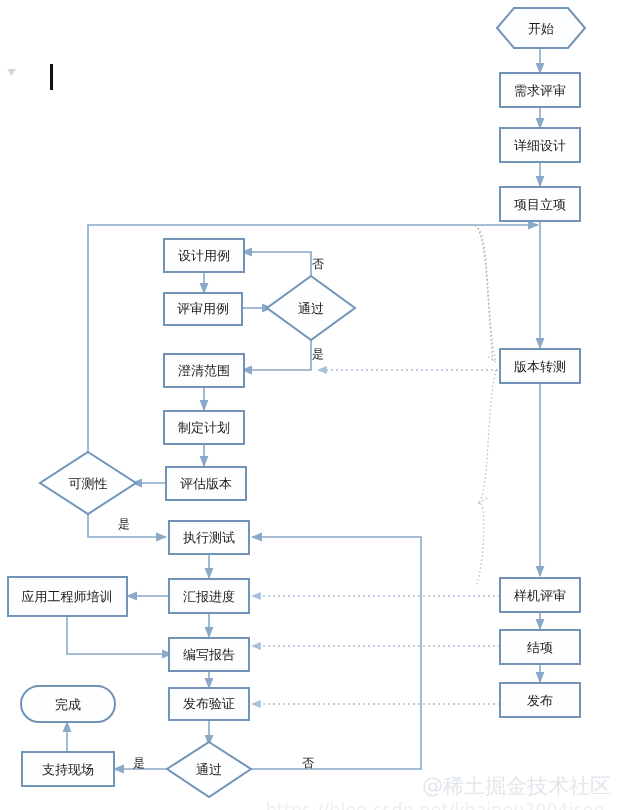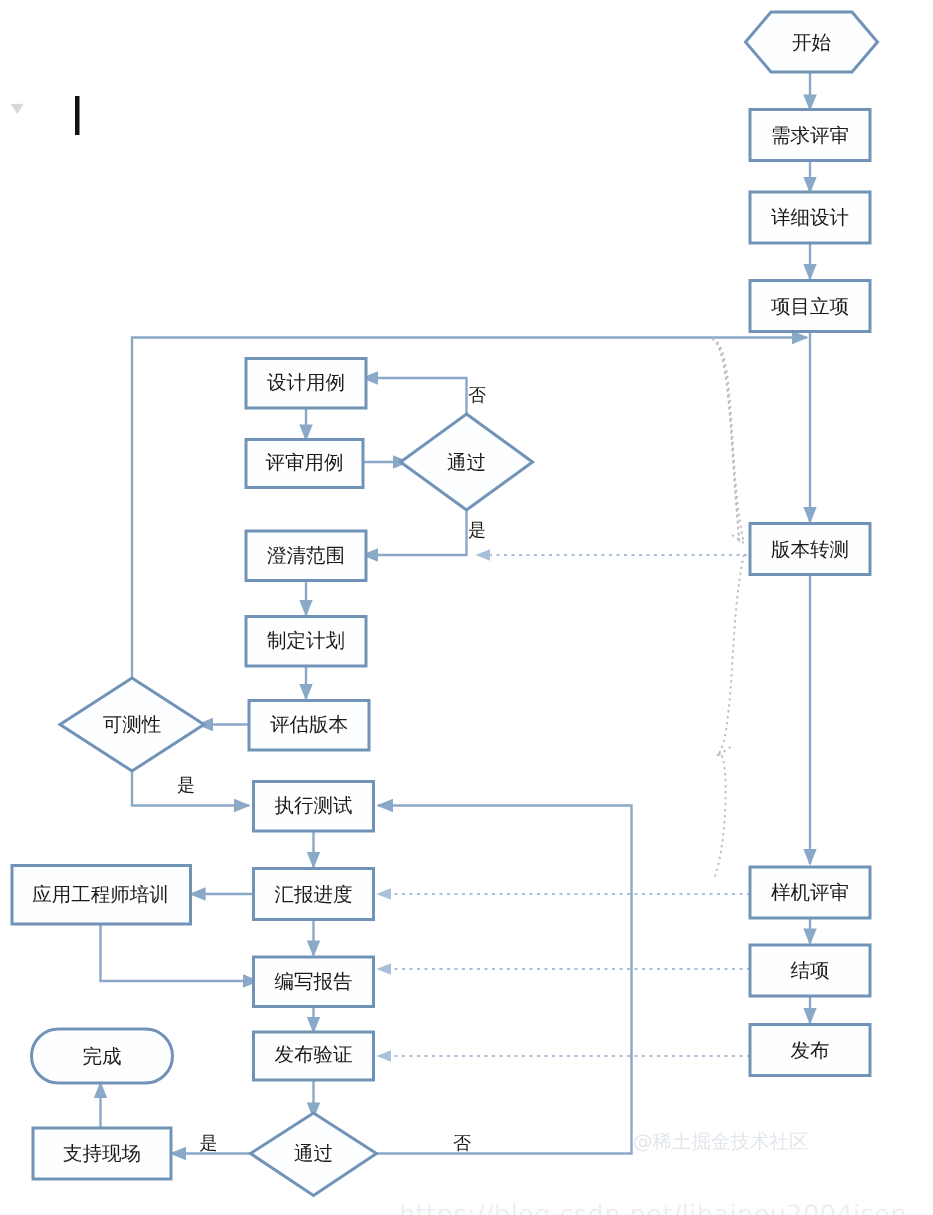--- a/index.html
+++ b/index.html
@@ -13,21 +13,21 @@
   .shape{fill:#fdfeff;stroke:#7193b8;stroke-width:2;}
   .conn{stroke:#8aa9c8;stroke-width:1.6;fill:none;}
   .conn-dot{stroke:#a8c0da;stroke-width:1.4;fill:none;stroke-dasharray:2 3;}
   .brace{stroke:#bdbdbd;stroke-width:1.3;fill:none;stroke-dasharray:1.5 2.5;}
   .caret{position:absolute;left:50px;top:64px;width:3px;height:26px;background:#111;}
   .faintmark{position:absolute;left:7px;top:69px;width:9px;height:7px;
              background:#d7d7d7;clip-path:polygon(0 0,100% 0,50% 100%);}
   .wm{position:absolute;font-family:"DejaVu Sans","Liberation Sans",sans-serif;
       white-space:nowrap;pointer-events:none;}
   .wm-url{left:266px;top:800px;font-size:17px;color:#eceff2;letter-spacing:.3px;}
-  .wm-site{left:422px;top:752px;font-size:13px;color:#e2e7ec;}
+  .wm-site{left:422px;top:772px;font-size:21px;color:#e2e7ec;}
 </style>
 </head>
 <body>
 
 <div class="faintmark"></div>
 <div class="caret"></div>
 
 <svg id="canvas" viewBox="0 0 622 810">
   <defs>
     <marker id="arrow" viewBox="0 0 10 10" refX="9" refY="5" markerWidth="7" markerHeight="7" orient="auto-start-reverse">

